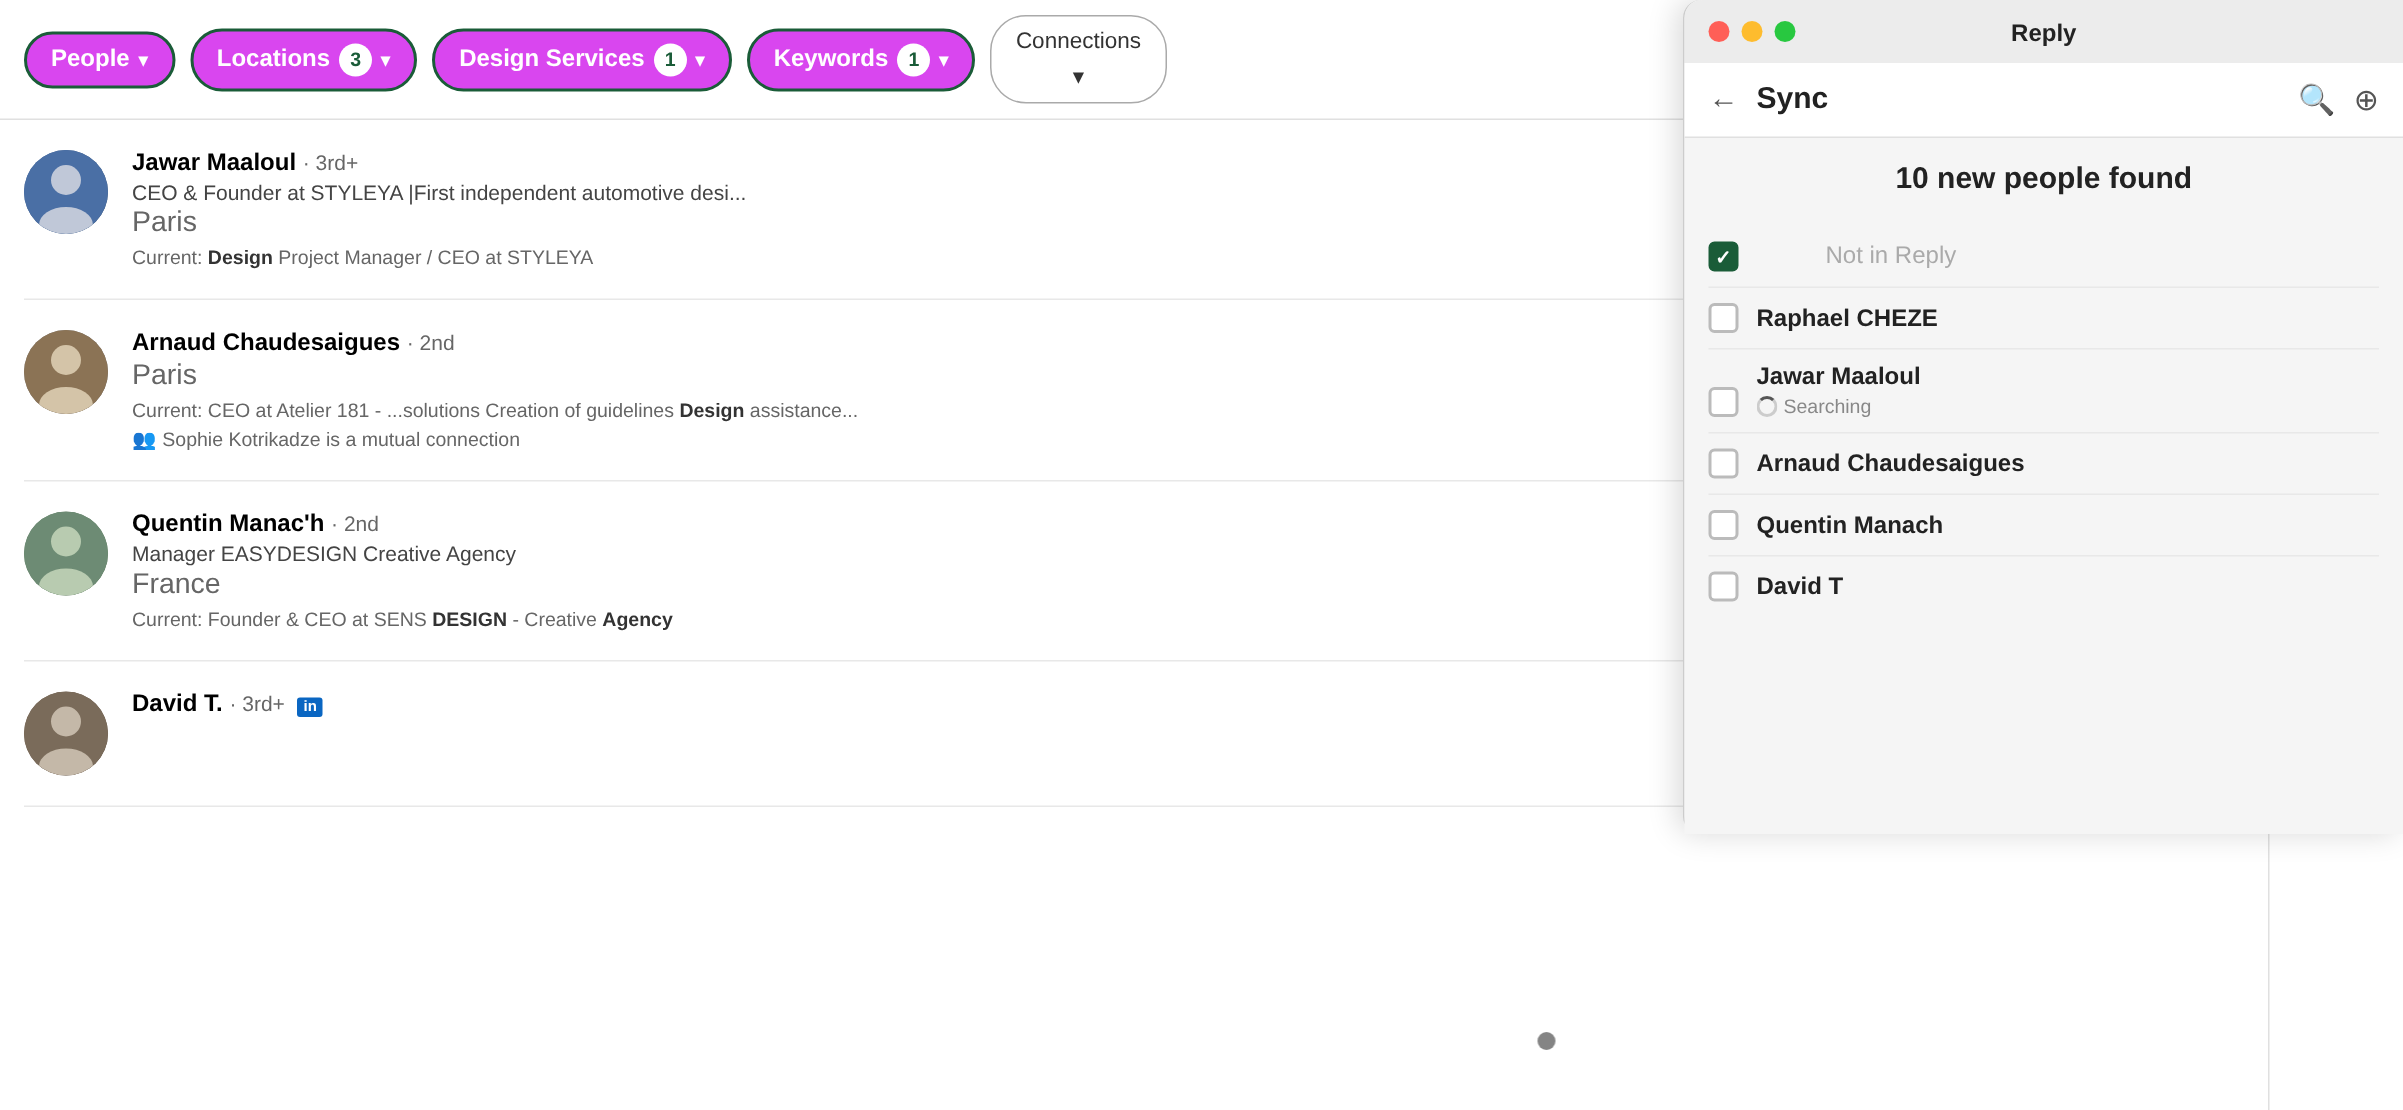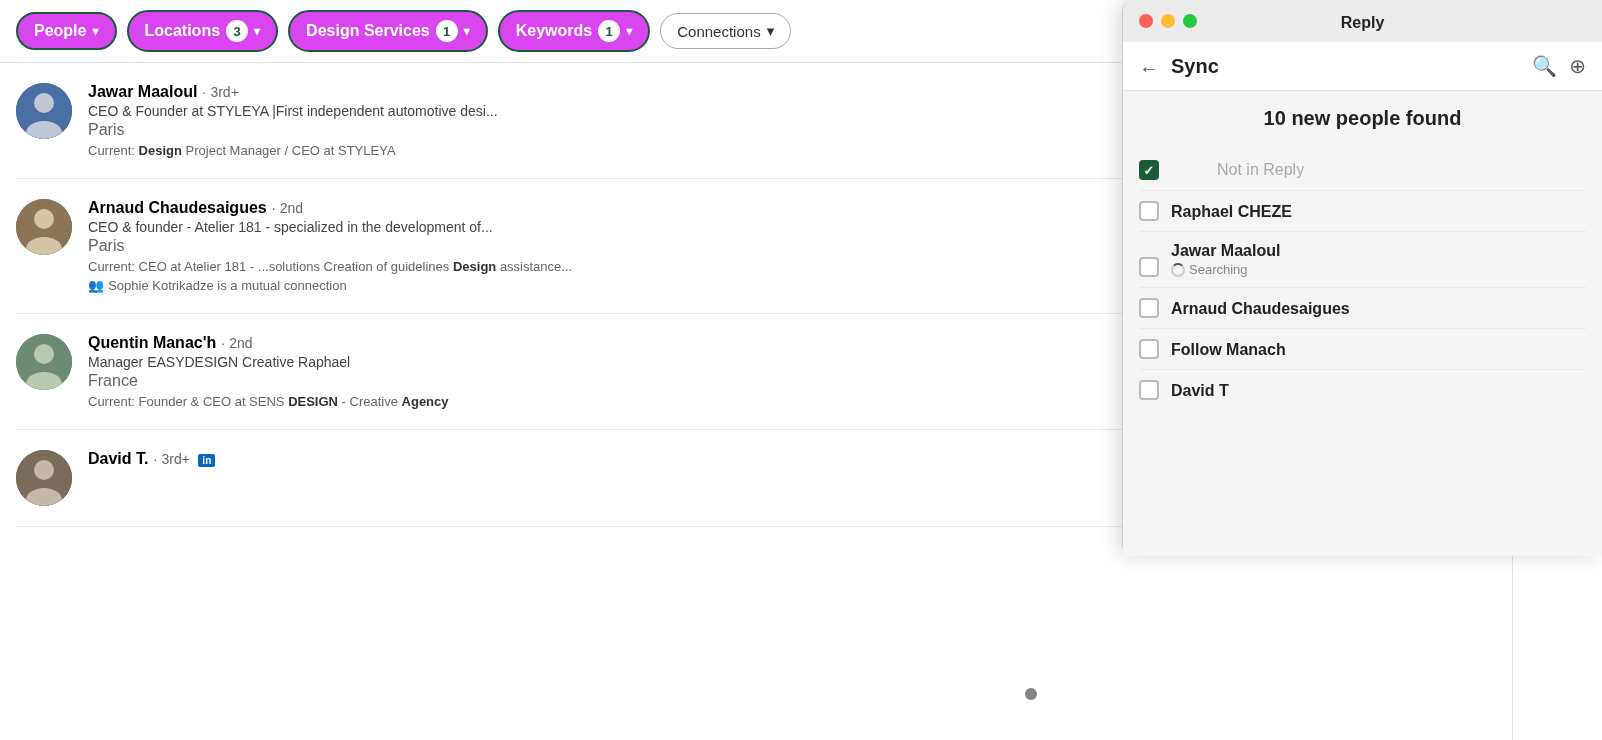--- a/index.html
+++ b/index.html
@@ -60,20 +60,21 @@
       display: flex;
       align-items: center;
       gap: 6px;
       padding: 8px 16px;
       border-radius: 24px;
       border: 1px solid #aaa;
       background: #fff;
       color: #333;
       font-size: 15px;
       cursor: pointer;
+      flex-direction: column;
     }
 
     
     .main-content {
       display: flex;
       flex: 1;
       overflow: hidden;
     }
 
     
@@ -127,21 +128,21 @@
       font-size: 14px;
     }
 
     .person-title {
       font-size: 14px;
       color: #444;
       margin-top: 2px;
     }
 
     .person-location {
-      font-size: 16px;
+      font-size: 19px;
       color: #666;
       margin-top: 2px;
     }
 
     .person-current {
       font-size: 13px;
       color: #666;
       margin-top: 4px;
     }
 
@@ -492,21 +493,20 @@
           <rect width="56" height="56" fill="#8b7355"></rect>
           <circle cx="28" cy="20" r="10" fill="#d4c4a8"></circle>
           <ellipse cx="28" cy="50" rx="18" ry="12" fill="#d4c4a8"></ellipse>
         </svg>
       </div>
       <div class="person-info">
         <div class="person-name">
           <span>Arnaud Chaudesaigues</span>
           <span class="connection-level"> · <span>2nd</span></span>
         </div>
-        <div class="person-title">CEO &amp; founder - Atelier 181 - specialized in the development of...</div>
         <div class="person-location">Paris</div>
         <div class="person-current">
           Current: CEO at Atelier 181 - ...solutions Creation of guidelines <strong>Design</strong> assistance...
         </div>
         <div class="mutual-connection">
           <span>👥</span>
           <span>Sophie Kotrikadze is a mutual connection</span>
         </div>
       </div>
       <button class="action-btn">Connect</button>
@@ -518,21 +518,21 @@
           <rect width="56" height="56" fill="#6d8b74"></rect>
           <circle cx="28" cy="20" r="10" fill="#b8cbb0"></circle>
           <ellipse cx="28" cy="50" rx="18" ry="12" fill="#b8cbb0"></ellipse>
         </svg>
       </div>
       <div class="person-info">
         <div class="person-name">
           <span>Quentin Manac'h</span>
           <span class="connection-level"> · <span>2nd</span></span>
         </div>
-        <div class="person-title">Manager EASYDESIGN Creative Raphael</div>
+        <div class="person-title">Manager EASYDESIGN Creative Agency</div>
         <div class="person-location">France</div>
         <div class="person-current">
           Current: Founder &amp; CEO at SENS <strong>DESIGN</strong> - Creative <strong>Agency</strong>
         </div>
       </div>
       <button class="action-btn">Connect</button>
     </div>
 
     <div class="person-card">
       <div class="avatar avatar-david">
@@ -622,21 +622,21 @@
         <div>
           <div class="person-entry-name">Arnaud Chaudesaigues</div>
         </div>
       </div>
     </div>
 
     <div class="person-entry">
       <div class="person-entry-row">
         <div class="cb-box"></div>
         <div>
-          <div class="person-entry-name">Follow Manach</div>
+          <div class="person-entry-name">Quentin Manach</div>
         </div>
       </div>
     </div>
 
     <div class="person-entry">
       <div class="person-entry-row">
         <div class="cb-box"></div>
         <div>
           <div class="person-entry-name">David T</div>
         </div>

